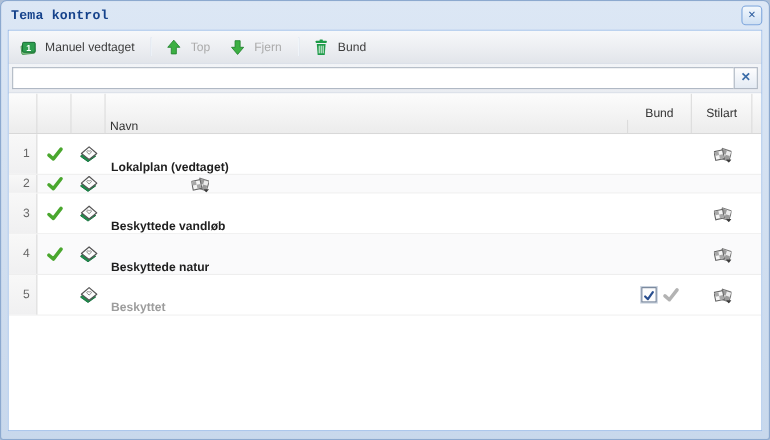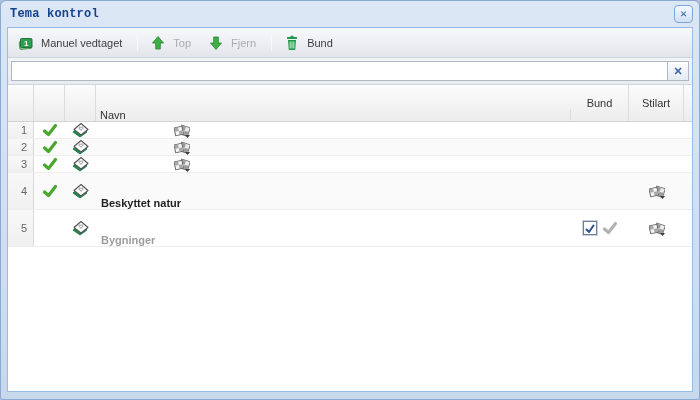--- a/index.html
+++ b/index.html
@@ -195,20 +195,21 @@
         <svg class="icon16" viewBox="0 0 16 16">
                   <use href="#def-check"></use>
                 </svg>
       </span>
     </div>
     <div class="rcell col-icon center">
       <svg class="icon16" viewBox="0 0 16 16">
                 <use href="#def-layer"></use>
               </svg>
     </div>
+    <div class="rcell col-name cell-name">Lokalplan (vedtaget)</div>
     <div class="rcell col-snap center">
       <span class="snap-controls" style="visibility: hidden;">
         <span class="checkbox">
           <svg width="11" height="11" viewBox="0 0 11 11">
                     <use href="#def-bluecheck"></use>
                   </svg>
         </span>
         <span>
           <svg class="icon16" viewBox="0 0 16 16">
                     <use href="#def-graycheck"></use>
@@ -271,20 +272,21 @@
         <svg class="icon16" viewBox="0 0 16 16">
                   <use href="#def-check"></use>
                 </svg>
       </span>
     </div>
     <div class="rcell col-icon center">
       <svg class="icon16" viewBox="0 0 16 16">
                 <use href="#def-layer"></use>
               </svg>
     </div>
+    <div class="rcell col-name cell-name">Beskyttede vandløb</div>
     <div class="rcell col-snap center">
       <span class="snap-controls" style="visibility: hidden;">
         <span class="checkbox">
           <svg width="11" height="11" viewBox="0 0 11 11">
                     <use href="#def-bluecheck"></use>
                   </svg>
         </span>
         <span>
           <svg class="icon16" viewBox="0 0 16 16">
                     <use href="#def-graycheck"></use>
@@ -309,21 +311,21 @@
         <svg class="icon16" viewBox="0 0 16 16">
                   <use href="#def-check"></use>
                 </svg>
       </span>
     </div>
     <div class="rcell col-icon center">
       <svg class="icon16" viewBox="0 0 16 16">
                 <use href="#def-layer"></use>
               </svg>
     </div>
-    <div class="rcell col-name cell-name">Beskyttet natur</div>
+    <div class="rcell col-name cell-name">Beskyttede natur</div>
     <div class="rcell col-snap center">
       <span class="snap-controls" style="visibility: hidden;">
         <span class="checkbox">
           <svg width="11" height="11" viewBox="0 0 11 11">
                     <use href="#def-bluecheck"></use>
                   </svg>
         </span>
         <span>
           <svg class="icon16" viewBox="0 0 16 16">
                     <use href="#def-graycheck"></use>
@@ -348,21 +350,21 @@
         <svg class="icon16" viewBox="0 0 16 16">
                   <use href="#def-check"></use>
                 </svg>
       </span>
     </div>
     <div class="rcell col-icon center">
       <svg class="icon16" viewBox="0 0 16 16">
                 <use href="#def-layer"></use>
               </svg>
     </div>
-    <div class="rcell col-name cell-name disabled-name">Bygninger</div>
+    <div class="rcell col-name cell-name disabled-name">Beskyttet</div>
     <div class="rcell col-snap center">
       <span class="snap-controls">
         <span class="checkbox">
           <svg width="11" height="11" viewBox="0 0 11 11">
                     <use href="#def-bluecheck"></use>
                   </svg>
         </span>
         <span>
           <svg class="icon16" viewBox="0 0 16 16">
                     <use href="#def-graycheck"></use>

